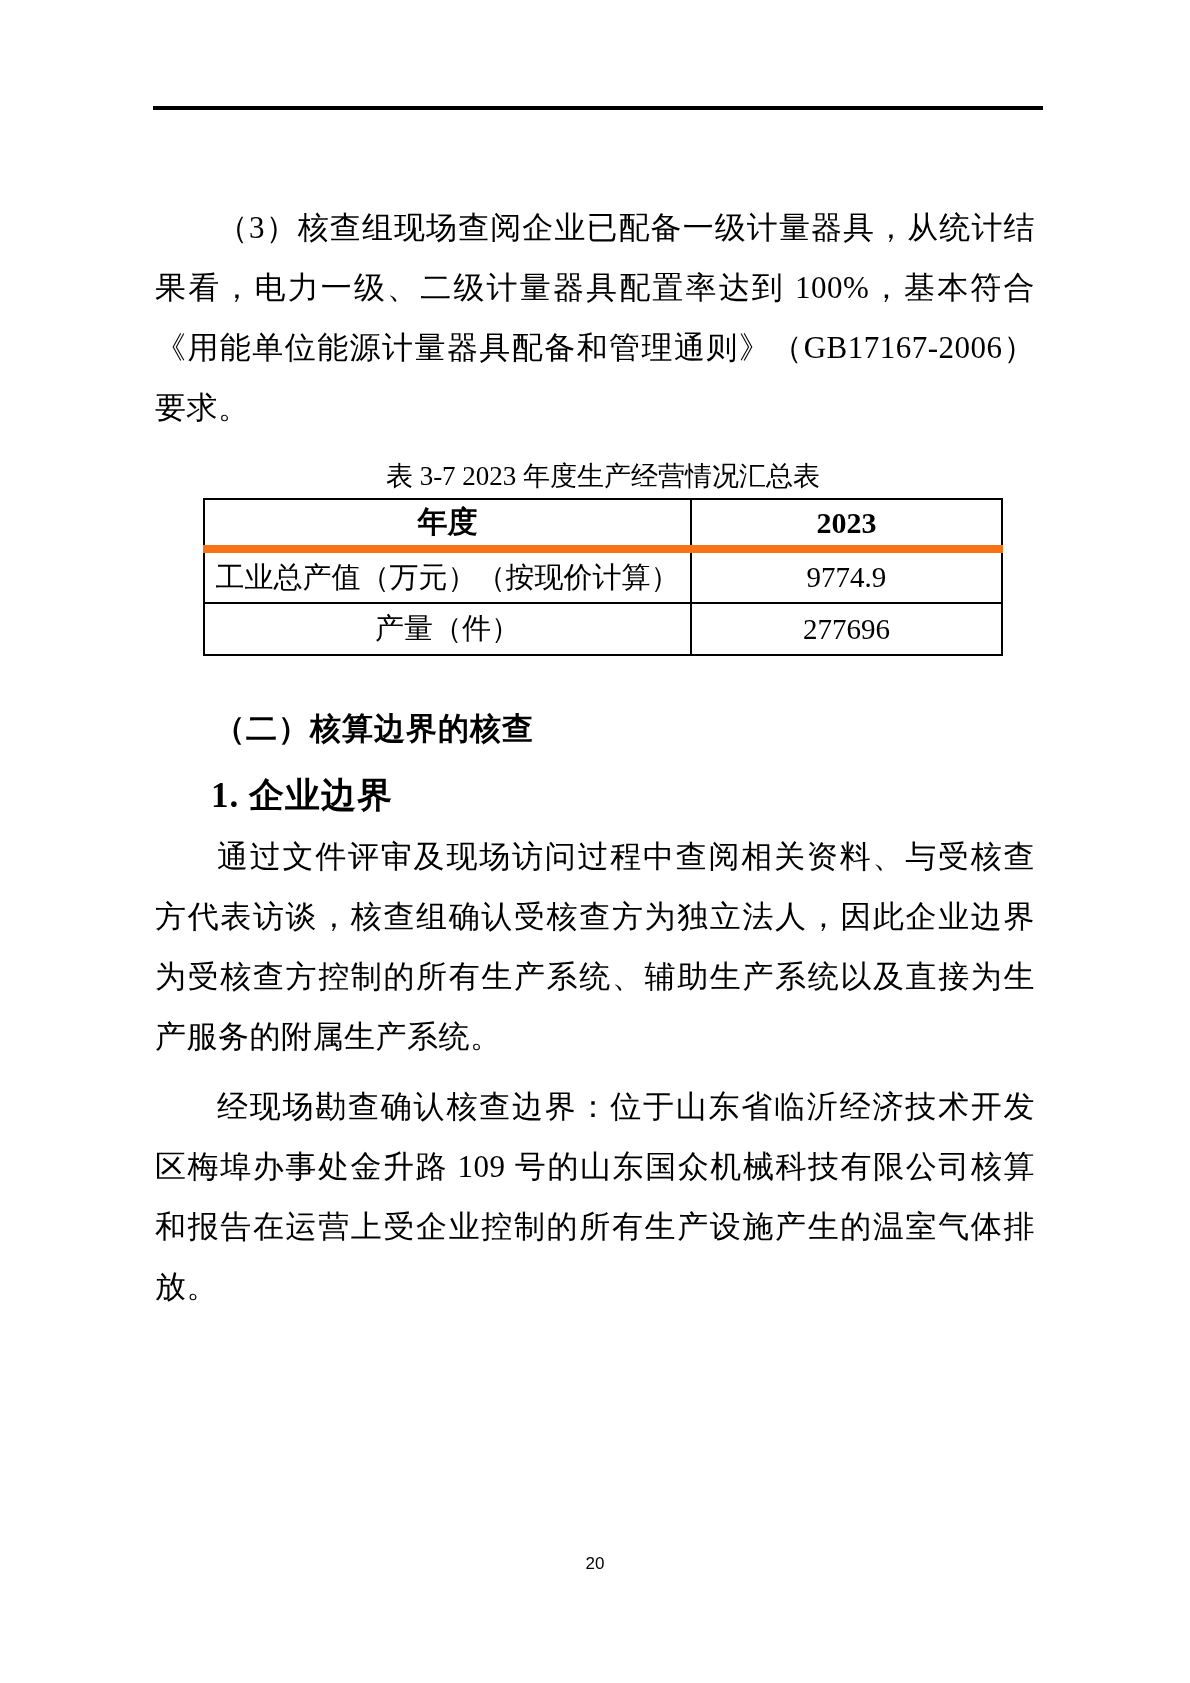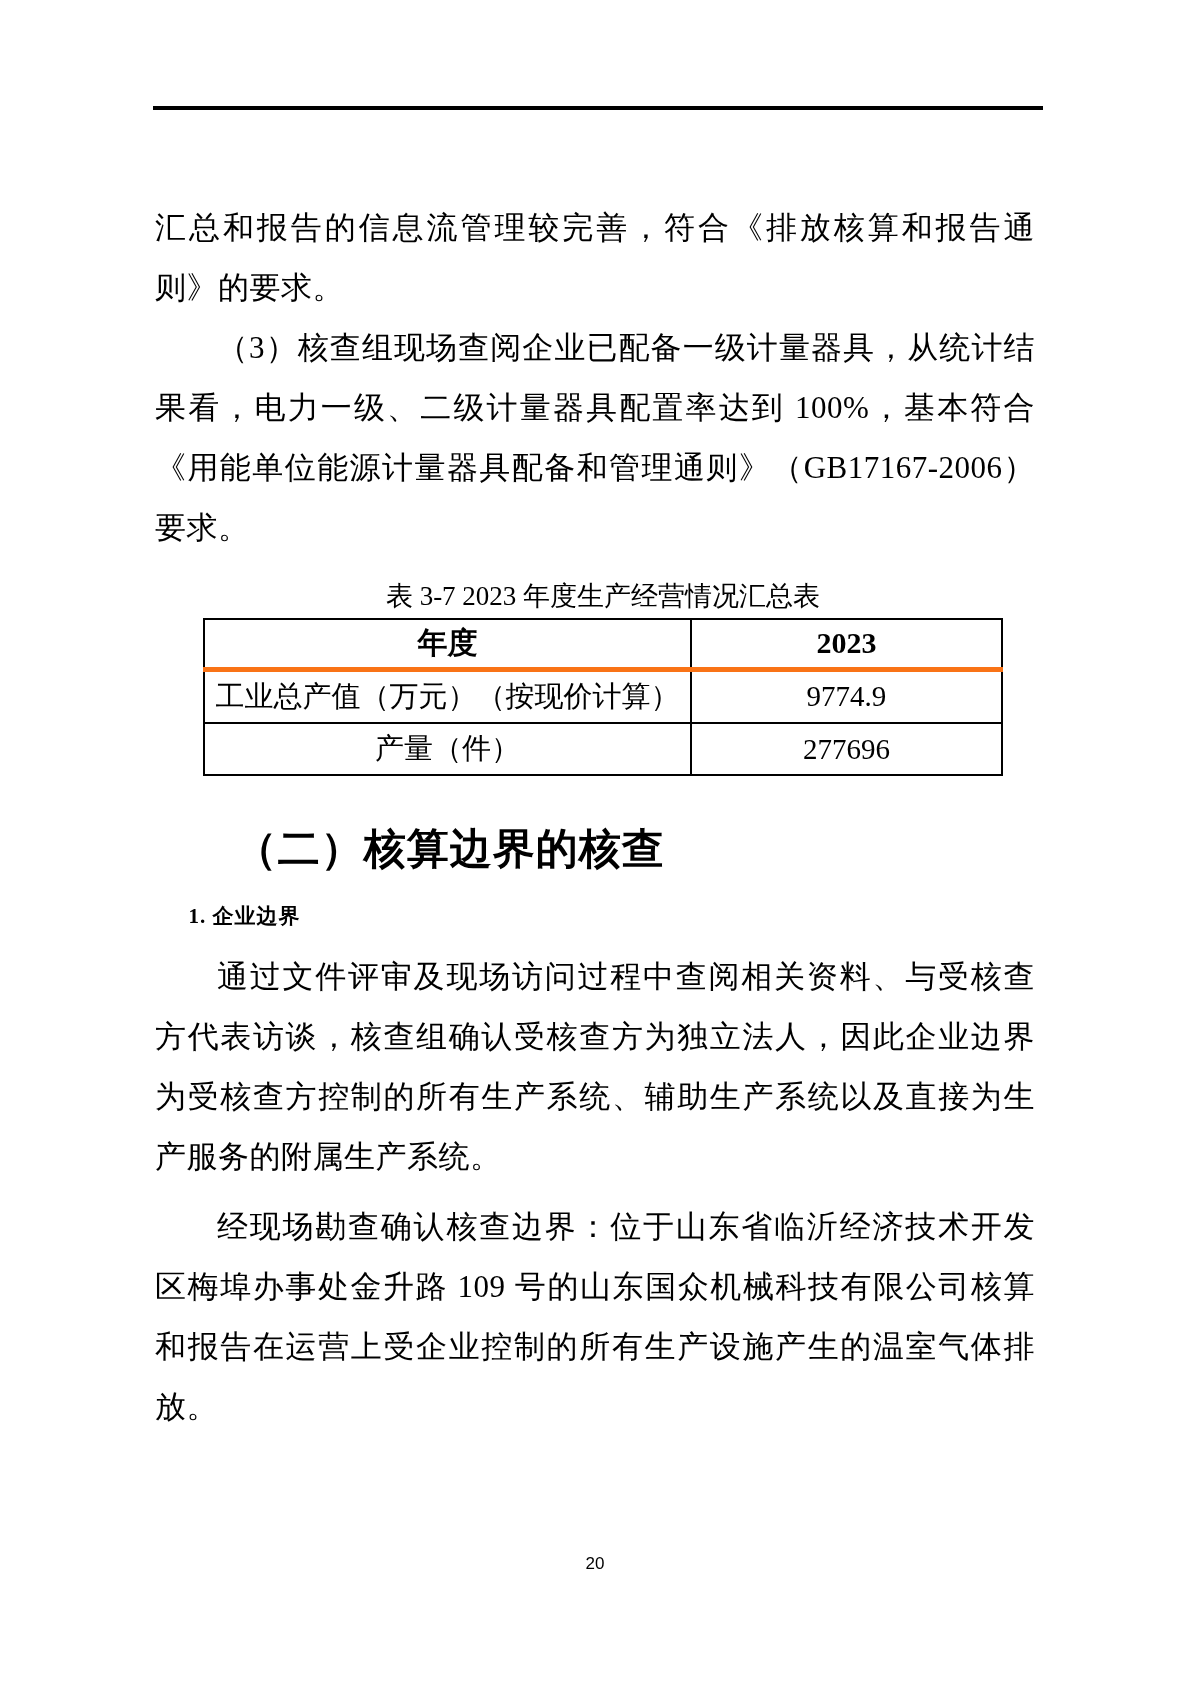--- a/index.html
+++ b/index.html
@@ -57,35 +57,35 @@
     font-size: 29px;
     font-weight: normal;
     padding: 0 6px;
   }
   table.data-table .col-label { width: 61%; }
   table.data-table .col-value { width: 39%; }
   table.data-table tr.head th {
     height: 50px;
     font-size: 30px;
     font-weight: bold;
-    border-bottom: 5px solid #f97316;
+    border-bottom: 8px solid #f97316;
   }
   table.data-table tr.r1 td { height: 54px; }
   table.data-table tr.r2 td { height: 52px; }
   .heading-2 {
     margin-top: 43px;
-    font-size: 42px;
+    font-size: 31px;
     line-height: 60px;
     font-weight: bold;
     text-indent: 1.9em;
     letter-spacing: 1px;
   }
   .heading-3 {
     margin-top: 7px;
-    font-size: 21px;
+    font-size: 35px;
     line-height: 60px;
     font-weight: bold;
     text-indent: 1.6em;
     letter-spacing: 1px;
   }
   .mt-1  { margin-top: 1px; }
   .mt-10 { margin-top: 10px; }
   .mt-5  { margin-top: 5px; }
   .page-number {
     position: absolute;
@@ -100,21 +100,20 @@
 </style>
 </head>
 <body>
 
 <div class="page">
 
   <div class="header-rule"></div>
 
   <div class="content">
 
-    <p class="para">汇总和报告的信息流管理较完善，符合《排放核算和报告通则》的要求。</p>
 
     <p class="para indent-2">（3）核查组现场查阅企业已配备一级计量器具，从统计结果看，电力一级、二级计量器具配置率达到 100%，基本符合《用能单位能源计量器具配备和管理通则》（GB17167-2006）要求。</p>
 
 
     <div class="table-caption">表 3-7 2023 年度生产经营情况汇总表</div>
 
     <table class="data-table">
       <tbody>
         <tr class="head">
           <th class="col-label">年度</th>

